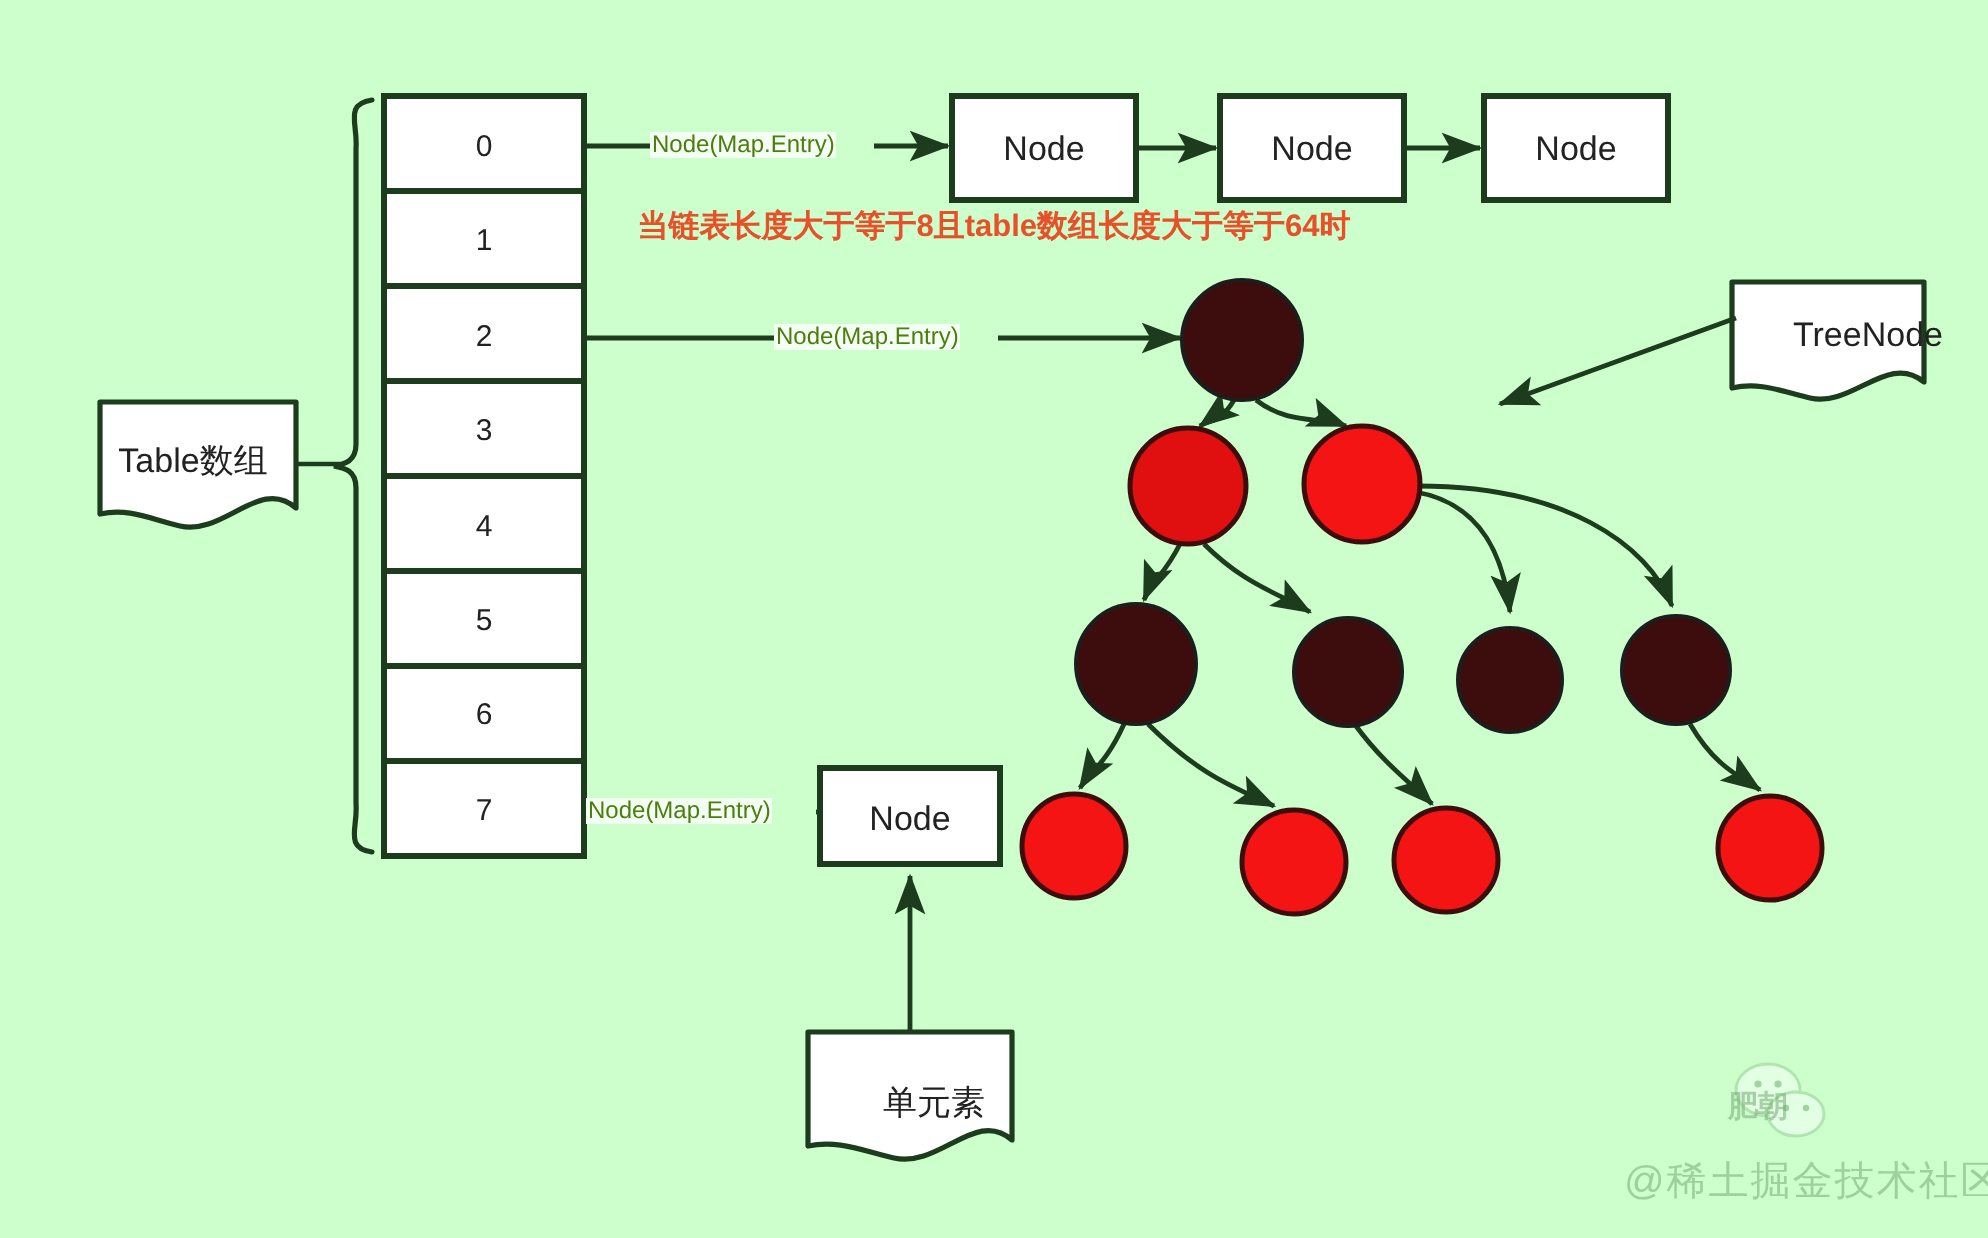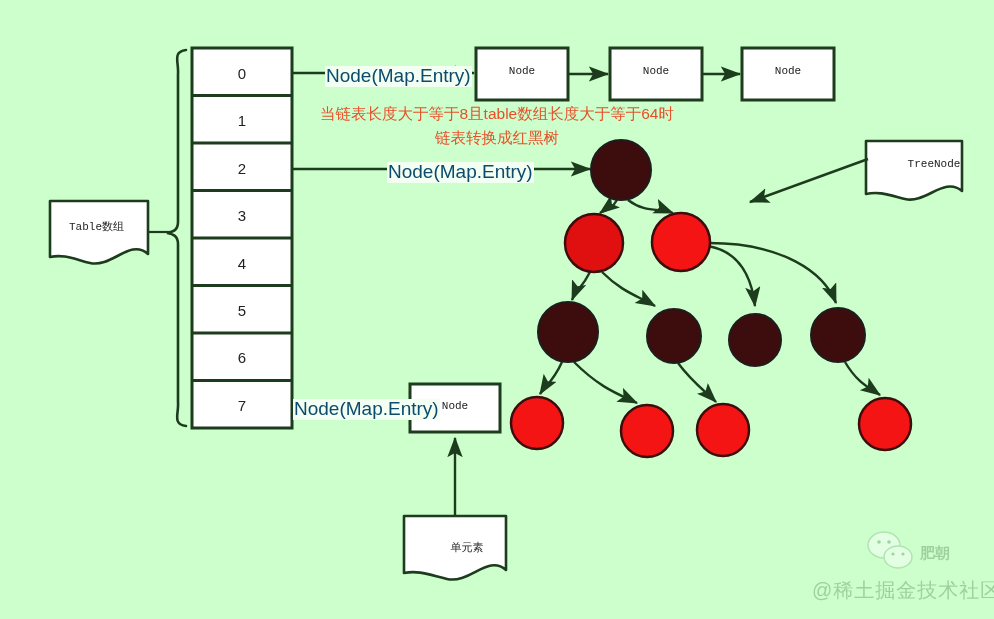--- a/index.html
+++ b/index.html
@@ -24,41 +24,40 @@
   .cell-num {
     position: absolute;
     width: 100px;
     text-align: center;
     font-size: 15px;
     color: #222;
   }
   .boxlabel {
     position: absolute;
     text-align: center;
-    font-size: 11px;
+    font-size: 17px;
     color: #222;
     white-space: nowrap;
-    font-family: Liberation Mono, monospace;
   }
   .edgelabel {
     position: absolute;
-    font-size: 19px;
-    color: #0c4a6e;
+    font-size: 12px;
+    color: #4d7c0f;
     background: #f2fff2;
     padding: 0 1px;
     white-space: nowrap;
     line-height: 1.1;
   }
   .redtext {
     position: absolute;
     width: 994px;
     left: 0;
     text-align: center;
     color: #e8502a;
-    font-weight: normal;
+    font-weight: bold;
     font-size: 15.5px;
     white-space: nowrap;
     line-height: 1.35;
   }
   .wm {
     position: absolute;
     color: rgba(120,170,120,0.55);
     white-space: nowrap;
     font-size: 20px;
     letter-spacing: 1px;
@@ -174,18 +173,17 @@
 
   <div class="boxlabel" style="left:476px; top:65px; width:92px;">Node</div>
   <div class="boxlabel" style="left:610px; top:65px; width:92px;">Node</div>
   <div class="boxlabel" style="left:742px; top:65px; width:92px;">Node</div>
   <div class="boxlabel" style="left:410px; top:400px; width:90px;">Node</div>
 
   <div class="boxlabel" style="left:866px; top:158px; width:96px;margin-left:20px;">TreeNode</div>
   <div class="boxlabel" style="left:404px; top:540px; width:126px;">单元素</div>
 
   <div class="redtext" style="top:104px;">当链表长度大于等于8且table数组长度大于等于64时</div>
-  <div class="redtext" style="top:128px;">链表转换成红黑树</div>
 
   <div class="wm" style="left:812px; top:577px;">@稀土掘金技术社区</div>
-  <div class="wm2" style="left:920px; top:544px;">肥朝</div>
+  <div class="wm2" style="left:864px; top:544px;">肥朝</div>
 
 </div>
 
 </body></html>

